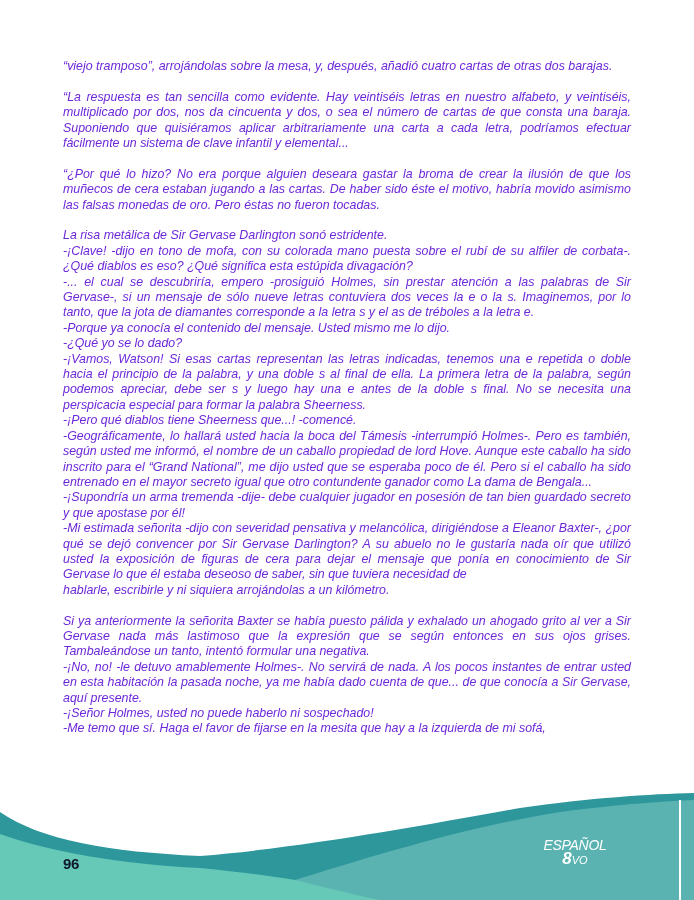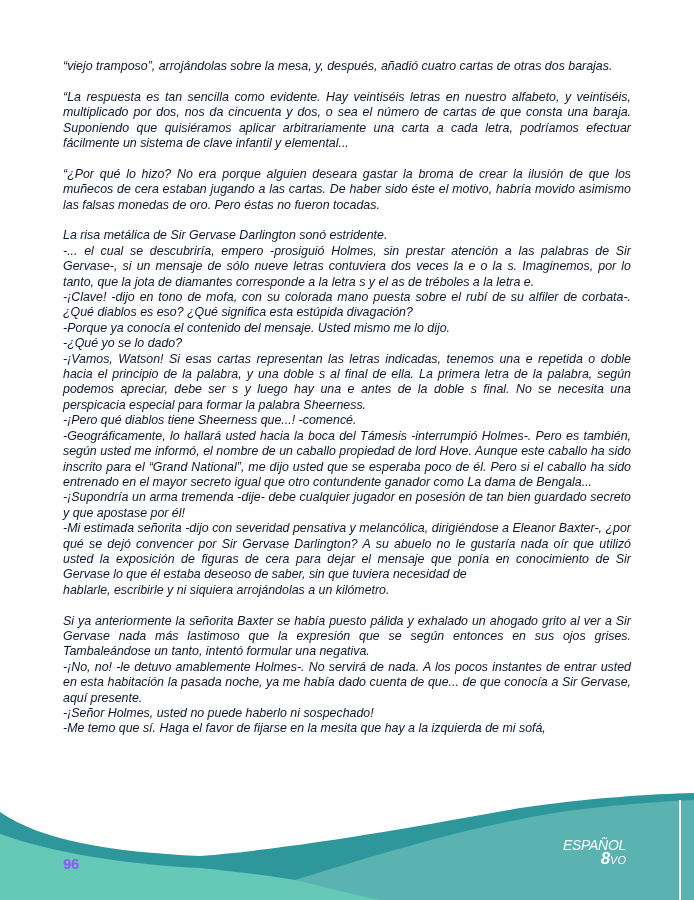--- a/index.html
+++ b/index.html
@@ -15,21 +15,21 @@
       font-family: "Liberation Sans", sans-serif;
     }
     .page-text {
       position: absolute;
       left: 63px;
       top: 59px;
       width: 568px;
       font-style: italic;
       font-size: 12.4px;
       line-height: 15.4px;
-      color: #0f172a;
+      color: #6d28d9;
       text-align: justify;
     }
     .page-text p {
       margin: 0;
     }
     .page-text p.gap {
       margin-top: 15.4px;
     }
     .footer {
       position: absolute;
@@ -46,33 +46,32 @@
       height: 110px;
       display: block;
     }
     .page-number {
       position: absolute;
       left: 63px;
       top: 855px;
       font-family: "Liberation Sans", sans-serif;
       font-weight: bold;
       font-size: 15px;
-      color: #8b5cf6;
+      color: #0f172a;
       letter-spacing: -0.3px;
     }
     .brand {
       position: absolute;
       left: 538px;
       top: 838px;
       width: 74px;
-      text-align: right;
+      text-align: center;
       color: #ffffff;
       font-style: italic;
       line-height: 14px;
-      margin-left: 14px;
     }
     .brand .subject {
       font-size: 14px;
       letter-spacing: -0.3px;
       display: block;
     }
     .brand .grade {
       display: block;
       font-size: 11px;
     }
@@ -82,22 +81,22 @@
     }
   </style>
 </head>
 <body>
 
 <div class="page-text">
   <p>“viejo tramposo”, arrojándolas sobre la mesa, y, después, añadió cuatro cartas de otras dos barajas.</p>
   <p class="gap">“La respuesta es tan sencilla como evidente. Hay veintiséis letras en nuestro alfabeto, y veintiséis, multiplicado por dos, nos da cincuenta y dos, o sea el número de cartas de que consta una baraja. Suponiendo que quisiéramos aplicar arbitrariamente una carta a cada letra, podríamos efectuar fácilmente un sistema de clave infantil y elemental...</p>
   <p class="gap">“¿Por qué lo hizo? No era porque alguien deseara gastar la broma de crear la ilusión de que los muñecos de cera estaban jugando a las cartas. De haber sido éste el motivo, habría movido asimismo las falsas monedas de oro. Pero éstas no fueron tocadas.</p>
   <p class="gap">La risa metálica de Sir Gervase Darlington sonó estridente.</p>
+  <p>-¡Clave! -dijo en tono de mofa, con su colorada mano puesta sobre el rubí de su alfiler de corbata-. ¿Qué diablos es eso? ¿Qué significa esta estúpida divagación?</p>
   <p>-... el cual se descubriría, empero -prosiguió Holmes, sin prestar atención a las palabras de Sir Gervase-, si un mensaje de sólo nueve letras contuviera dos veces la e o la  s. Imaginemos, por lo tanto, que la jota de diamantes corresponde a la letra s y el as de tréboles a la letra e.</p>
-  <p>-¡Clave! -dijo en tono de mofa, con su colorada mano puesta sobre el rubí de su alfiler de corbata-. ¿Qué diablos es eso? ¿Qué significa esta estúpida divagación?</p>
   <p>-Porque ya conocía el contenido del mensaje. Usted mismo me lo dijo.</p>
   <p>-¿Qué yo se lo dado?</p>
   <p>-¡Vamos, Watson! Si esas cartas representan las letras indicadas, tenemos una e repetida o doble hacia el principio de la palabra, y una doble s al final de ella. La primera letra de la palabra, según podemos apreciar, debe ser s y luego  hay una  e  antes de la  doble s final. No se necesita una perspicacia especial para formar la palabra Sheerness.</p>
   <p>-¡Pero qué diablos tiene Sheerness que...! -comencé.</p>
   <p>-Geográficamente, lo hallará usted hacia la boca del Támesis -interrumpió Holmes-. Pero es también, según usted me informó, el nombre de un caballo propiedad de lord Hove. Aunque este caballo ha sido inscrito para el “Grand National”, me dijo usted que se esperaba poco de él. Pero si el caballo ha sido entrenado en el mayor secreto igual que otro contundente ganador como La dama de Bengala...</p>
   <p>-¡Supondría un arma tremenda -dije- debe cualquier jugador en posesión de tan bien guardado secreto y que apostase por él!</p>
   <p>-Mi estimada señorita -dijo con severidad pensativa y melancólica, dirigiéndose a Eleanor Baxter-, ¿por qué se dejó convencer por Sir Gervase Darlington? A su abuelo no le gustaría nada oír que utilizó usted la exposición de figuras de cera para dejar el mensaje que ponía en conocimiento de Sir Gervase lo que él estaba deseoso de saber, sin que tuviera necesidad de</p>
   <p>hablarle, escribirle y ni siquiera arrojándolas a un kilómetro.</p>
   <p class="gap">Si ya anteriormente la señorita Baxter se había puesto pálida y exhalado un ahogado grito al ver a Sir Gervase nada más lastimoso que la expresión que se según entonces en sus ojos grises. Tambaleándose un tanto, intentó formular una negativa.</p>
   <p>-¡No, no! -le detuvo amablemente Holmes-. No servirá de nada. A los pocos instantes de entrar usted en esta habitación la pasada noche, ya me había dado cuenta de que... de que conocía a Sir Gervase, aquí presente.</p>

